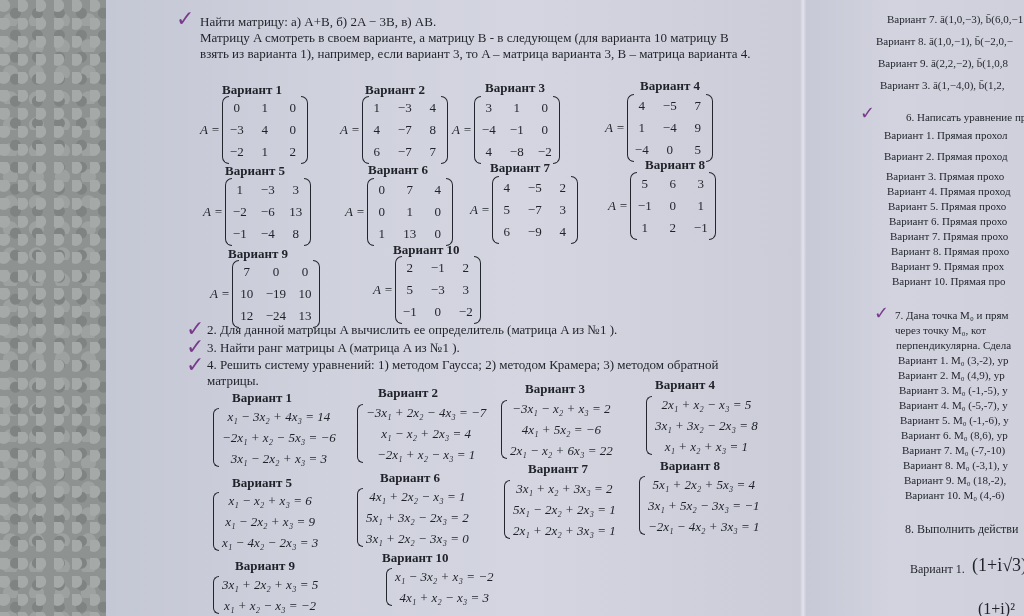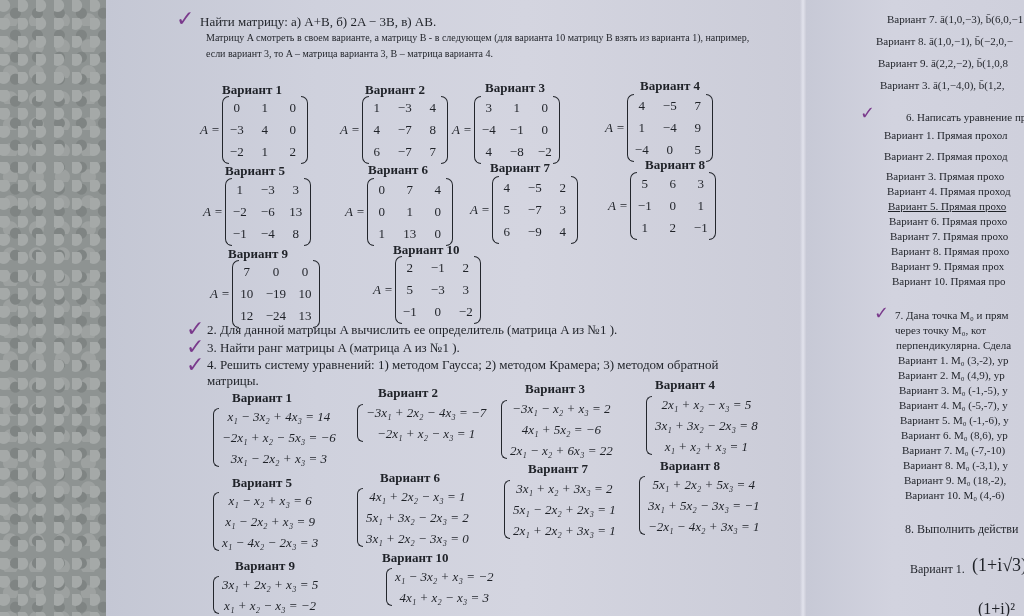--- a/index.html
+++ b/index.html
@@ -13,21 +13,21 @@
       #8e9392;
     background-size:18px 18px, 22px 22px, 26px 26px, auto;}
   .page{position:absolute;top:0;height:616px;
     background:linear-gradient(90deg,#c4c7d4 0%,#cfd1dd 30%,#d4d5e0 60%,#cbccd8 100%);}
   .page-left{left:106px;width:700px;}
   .page-right{left:806px;width:218px;background:linear-gradient(90deg,#c7c9d6,#d2d3df 40%,#cfd0dc);}
   .fold{position:absolute;left:800px;top:0;width:6px;height:616px;
     background:linear-gradient(90deg,rgba(255,255,255,0) ,rgba(235,236,245,.7),rgba(255,255,255,0));}
   .check{position:absolute;color:#7a3a8c;font-family:"DejaVu Sans",sans-serif;font-size:22px;line-height:1;}
   .t{position:absolute;font-size:13px;line-height:16px;white-space:nowrap;}
-  .para{position:absolute;left:200px;top:30px;width:560px;font-size:10px;line-height:16px;margin-left:6px;}
+  .para{position:absolute;left:200px;top:30px;width:560px;font-size:13px;line-height:16px;}
   .vlabel{position:absolute;font-weight:bold;font-size:13px;white-space:nowrap;}
   .matrix{position:absolute;display:flex;align-items:center;font-size:13px;}
   .matrix .eq{font-style:italic;margin-right:2px;}
   .mbody{position:relative;padding:0 6px;display:grid;grid-template-columns:repeat(3,auto);
     column-gap:10px;row-gap:2px;text-align:center;}
   .mbody::before,.mbody::after{content:"";position:absolute;top:-2px;bottom:-2px;width:6px;border:1.3px solid #23262c;}
   .mbody::before{left:0;border-right:none;border-radius:8px 0 0 8px;}
   .mbody::after{right:0;border-left:none;border-radius:0 8px 8px 0;}
   .mcell{min-width:18px;line-height:20px;}
   .system{position:absolute;font-size:13px;font-style:italic;}
@@ -226,20 +226,21 @@
   <div class="srow">x₁ − 3x₂ + 4x₃ = 14</div>
       <div class="srow">−2x₁ + x₂ − 5x₃ = −6</div>
       <div class="srow">3x₁ − 2x₂ + x₃ = 3</div>
     </div>
   </div>
 
 <div class="vlabel" style="left:378px;top:385px;">Вариант 2</div>
 <div class="system" style="left:356px;top:402px;">
     <div class="sbody">
   <div class="srow">−3x₁ + 2x₂ − 4x₃ = −7</div>
+      <div class="srow">x₁ − x₂ + 2x₃ = 4</div>
       <div class="srow">−2x₁ + x₂ − x₃ = 1</div>
     </div>
   </div>
 
 <div class="vlabel" style="left:525px;top:381px;">Вариант 3</div>
 <div class="system" style="left:500px;top:398px;">
     <div class="sbody">
   <div class="srow">−3x₁ − x₂ + x₃ = 2</div>
       <div class="srow">4x₁ + 5x₂ = −6</div>
       <div class="srow">2x₁ − x₂ + 6x₃ = 22</div>
@@ -311,21 +312,21 @@
 <div class="rt" style="left:876px;top:34px;width:148px;">Вариант 8. ā(1,0,−1), b̄(−2,0,−</div>
 <div class="rt" style="left:878px;top:56px;width:146px;">Вариант 9. ā(2,2,−2), b̄(1,0,8</div>
 <div class="rt" style="left:880px;top:78px;width:144px;">Вариант 3. ā(1,−4,0), b̄(1,2,</div>
 
 <span class="check" style="left:860px;top:104px;font-size:18px;">✓</span>
 <div class="rt" style="left:882px;top:110px;width:142px;margin-left:24px;">6. Написать уравнение прям</div>
 <div class="rt" style="left:884px;top:128px;width:140px;">Вариант 1. Прямая прохол</div>
 <div class="rt" style="left:884px;top:149px;width:140px;">Вариант 2. Прямая проход</div>
 <div class="rt" style="left:886px;top:169px;width:138px;">Вариант 3. Прямая прохо</div>
 <div class="rt" style="left:887px;top:184px;width:137px;">Вариант 4. Прямая проход</div>
-<div class="rt" style="left:888px;top:199px;width:136px;text-decoration:underline;">Вариант 5. Прямая прохо</div>
+<div class="rt" style="left:888px;top:199px;width:136px;">Вариант 5. Прямая прохо</div>
 <div class="rt" style="left:889px;top:214px;width:135px;">Вариант 6. Прямая прохо</div>
 <div class="rt" style="left:890px;top:229px;width:134px;">Вариант 7. Прямая прохо</div>
 <div class="rt" style="left:891px;top:244px;width:133px;">Вариант 8. Прямая прохо</div>
 <div class="rt" style="left:891px;top:259px;width:133px;">Вариант 9. Прямая прох</div>
 <div class="rt" style="left:892px;top:274px;width:132px;">Вариант 10. Прямая про</div>
 
 <span class="check" style="left:874px;top:304px;font-size:18px;">✓</span>
 <div class="rt" style="left:895px;top:308px;width:129px;">7. Дана точка M₀ и прям</div>
 <div class="rt" style="left:895px;top:323px;width:129px;">через  точку  M₀,  кот</div>
 <div class="rt" style="left:896px;top:338px;width:128px;">перпендикулярна. Сдела</div>

